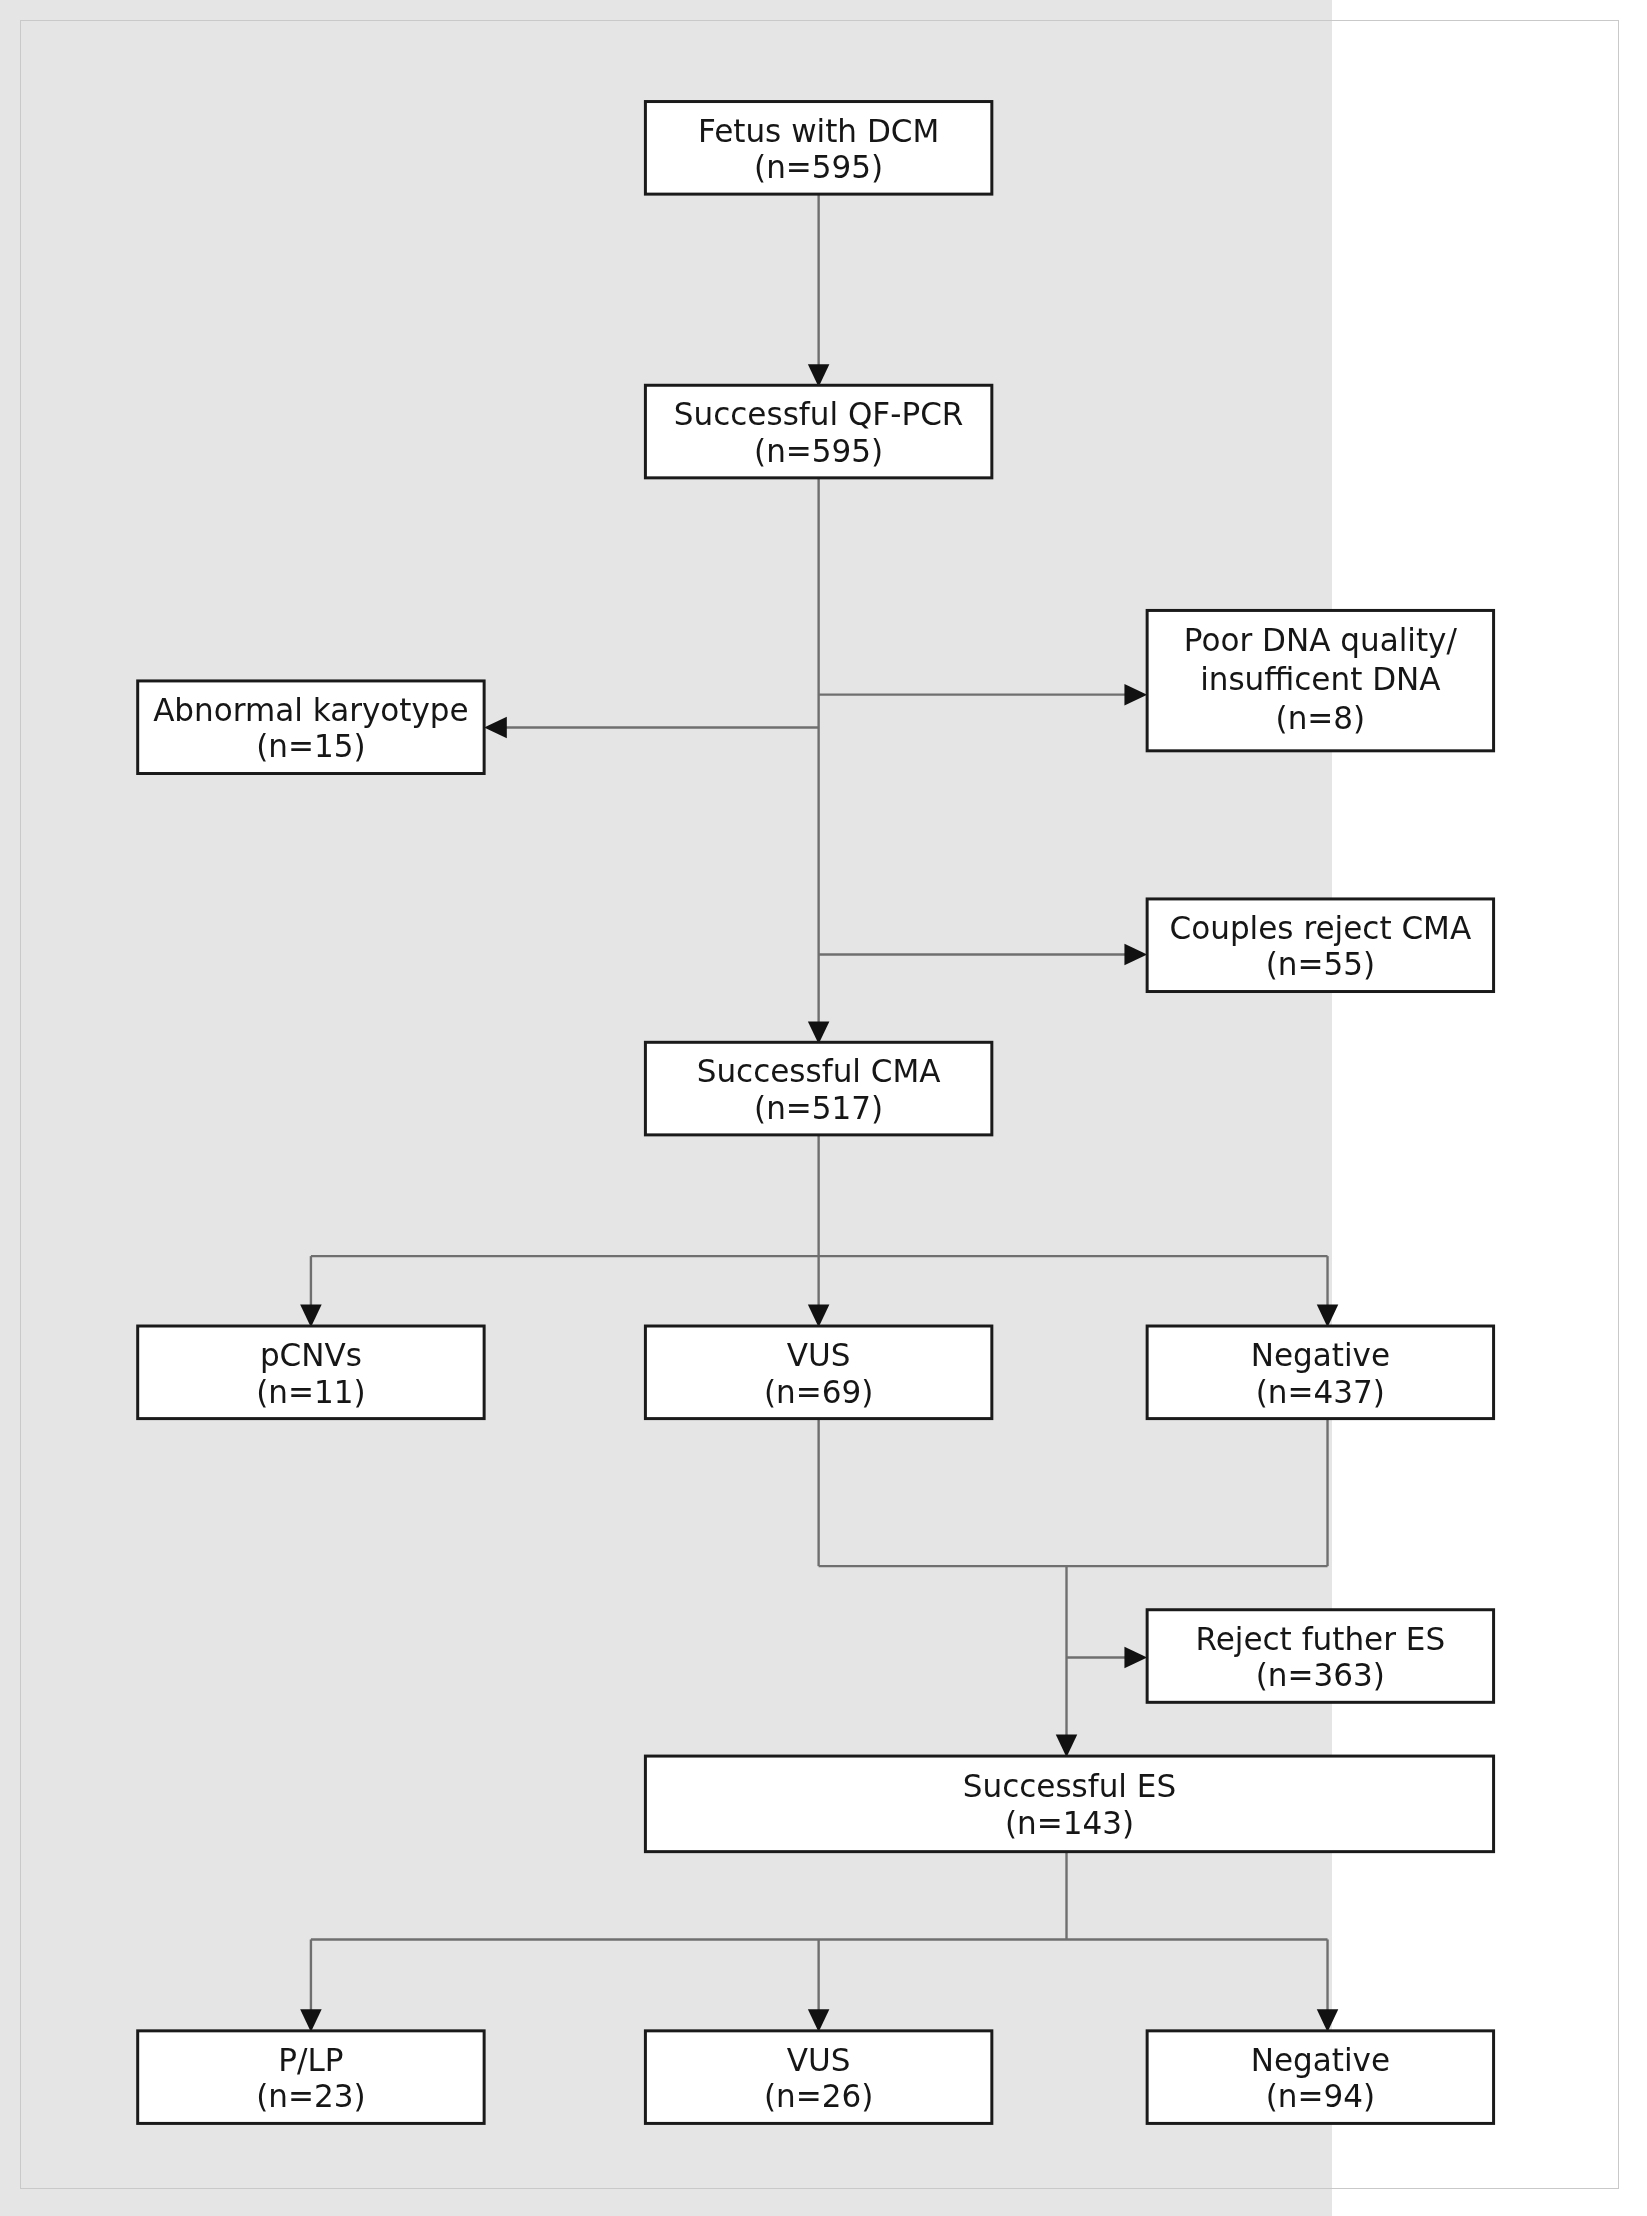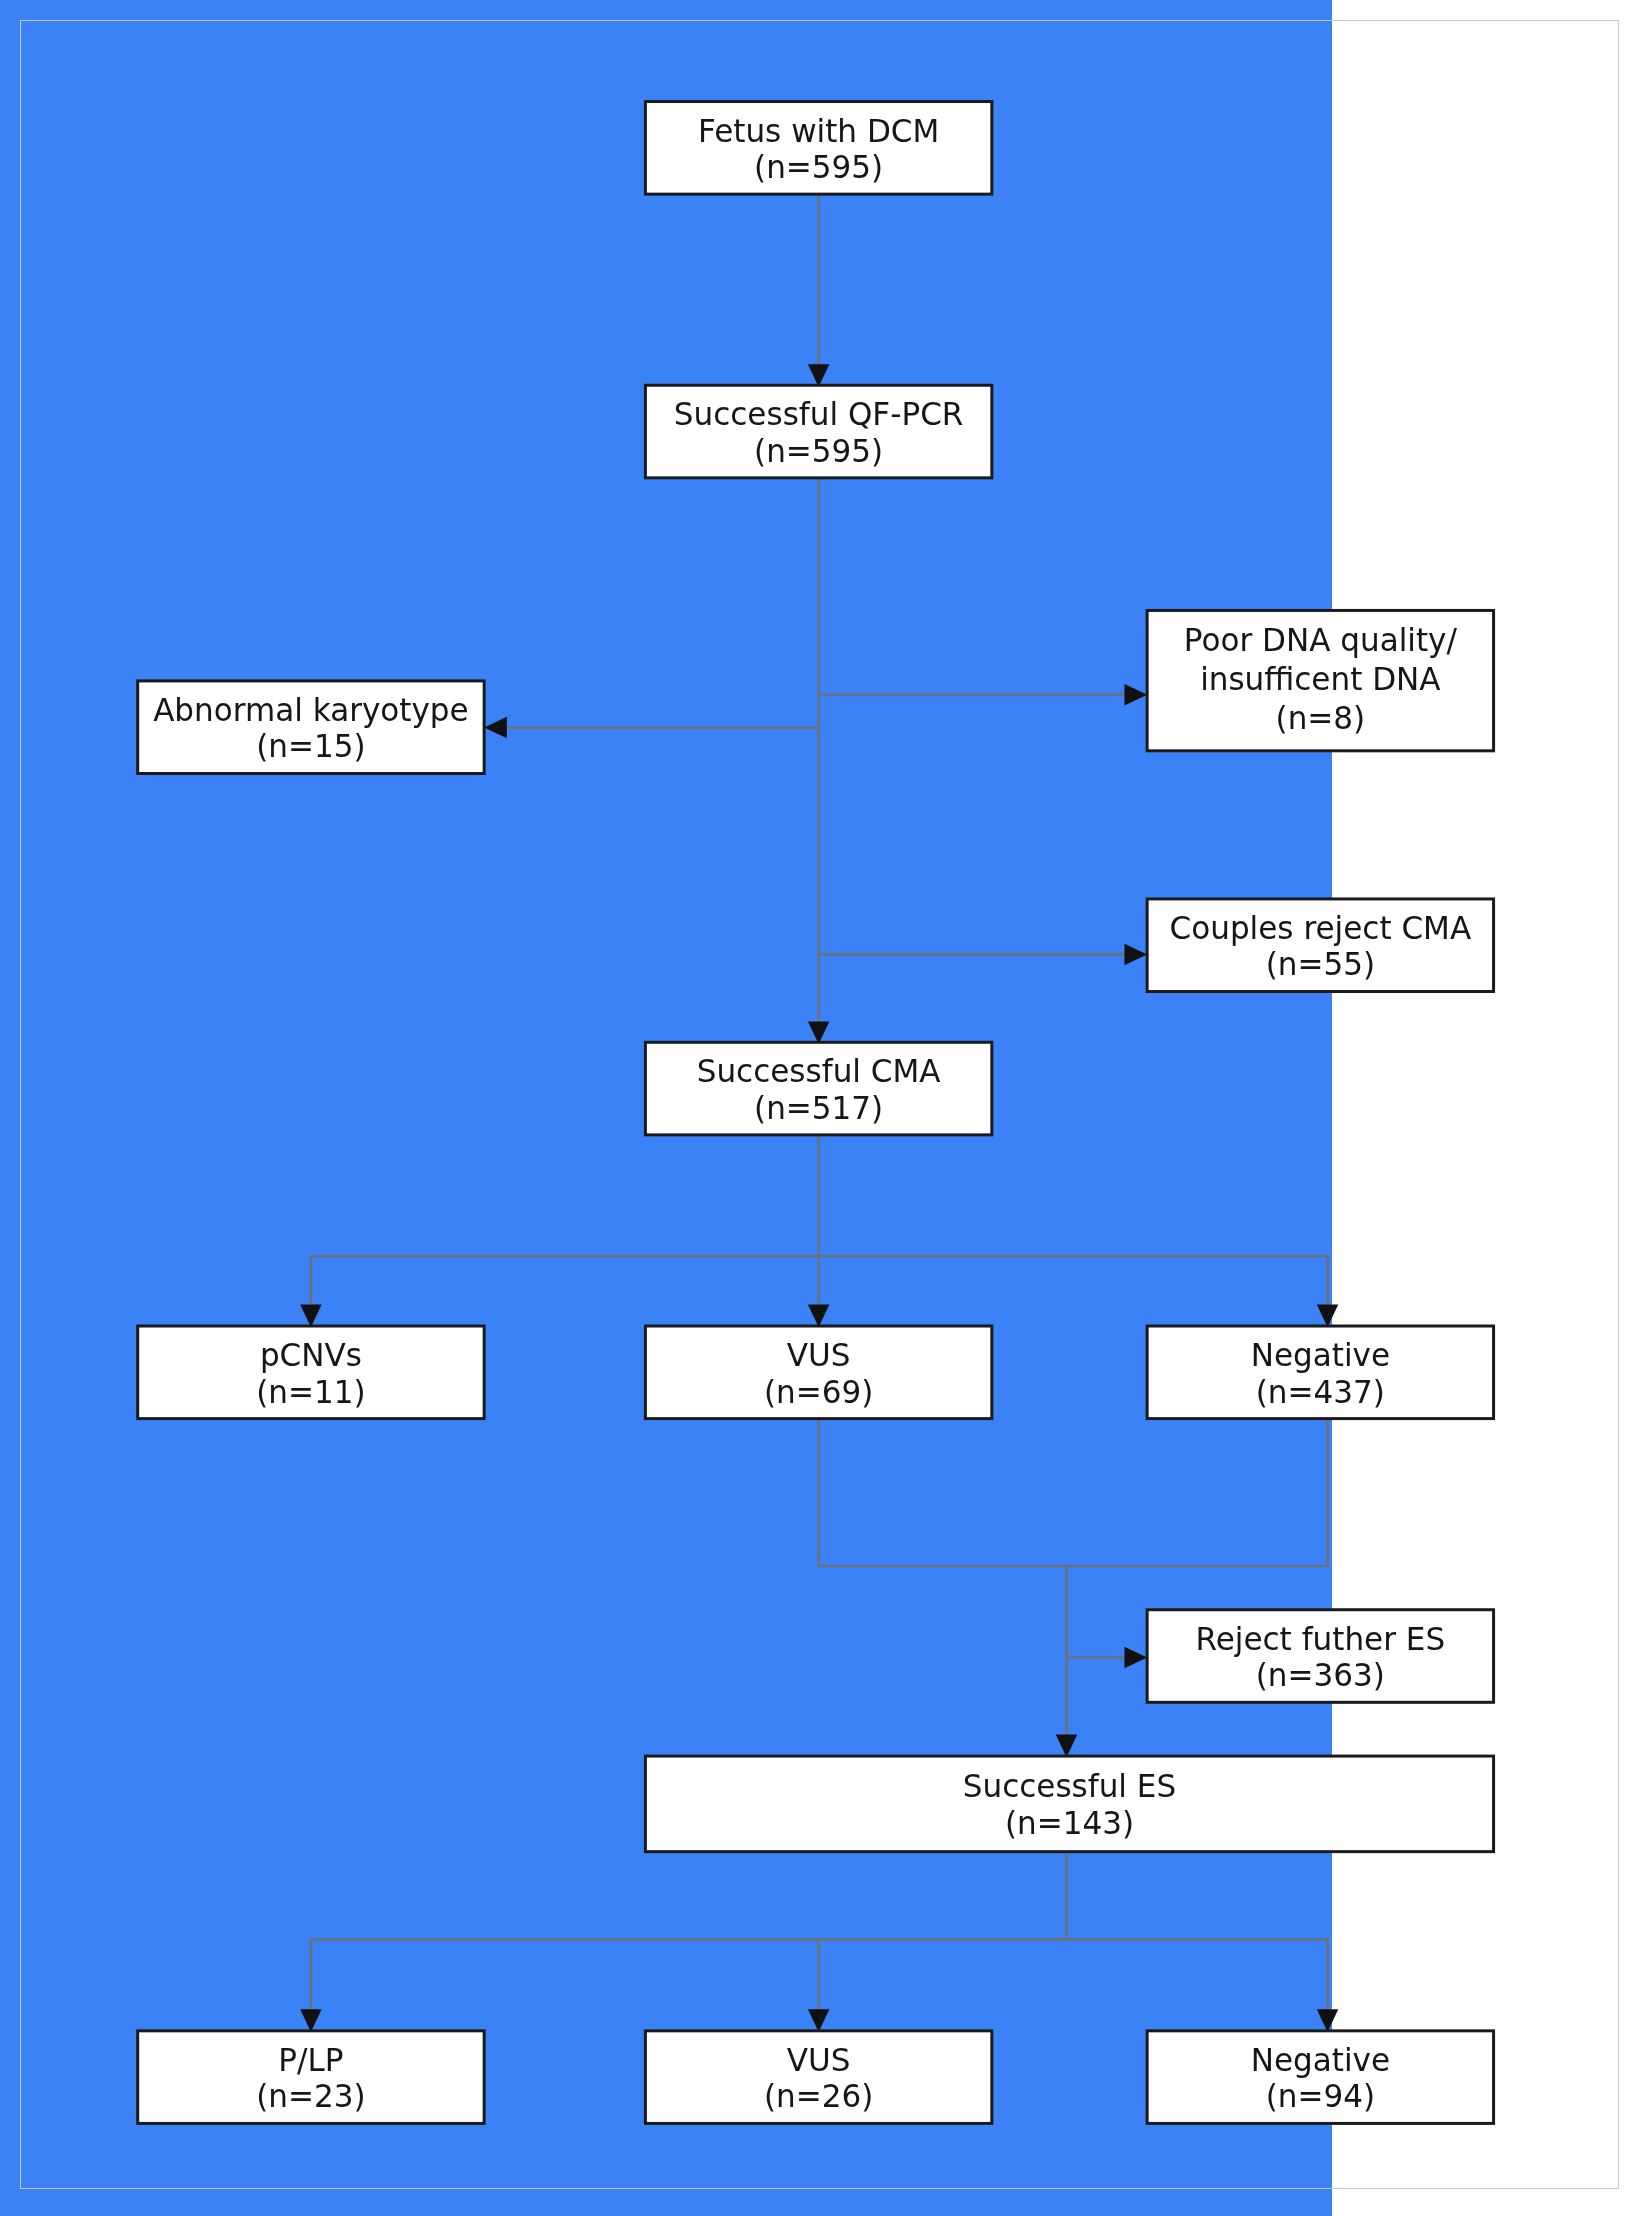--- a/index.html
+++ b/index.html
@@ -9,21 +9,21 @@
   }
   body {
     width: 1648px;
     height: 2216px;
     font-family: "DejaVu Sans", sans-serif;
   }
   #page {
     position: relative;
     width: 1332px;
     height: 2216px;
-    background: #3b82f6;
+    background: #e5e5e5;
     box-sizing: border-box;
     padding-left: 14px;
   }
   #page-border {
     position: absolute;
     left: 20px;
     top: 20px;
     width: 1599px;
     height: 2169px;
     border: 1.8px solid #c9c9c9;

